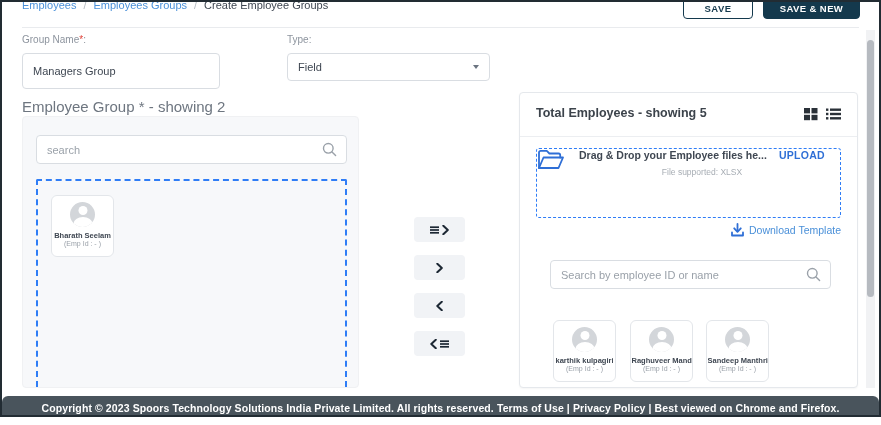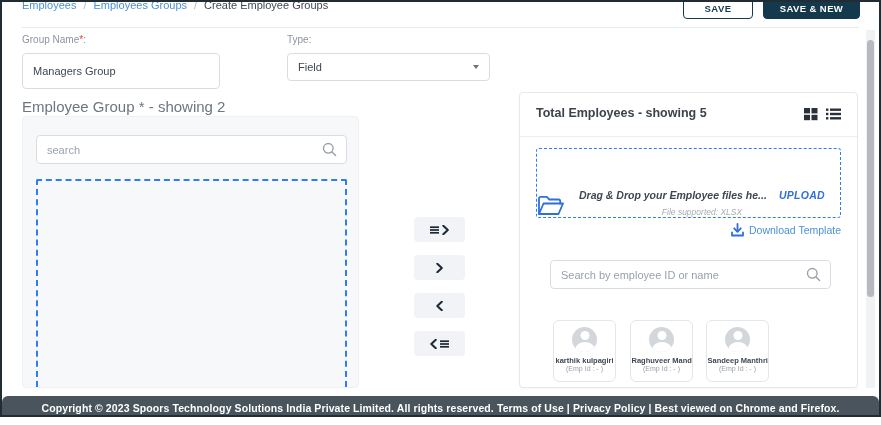--- a/index.html
+++ b/index.html
@@ -44,21 +44,21 @@
   .emp-id{ font-size:7px; color:#9aa1a9; white-space:nowrap;}
   
   .transfer-btn{ position:absolute; left:412px; width:51px; height:25px; background:#f1f3f6; border:none; border-radius:4px; display:flex; align-items:center; justify-content:center; gap:3px; cursor:pointer;}
   .t1{ top:215px;} .t2{ top:253px;} .t3{ top:291px;} .t4{ top:329px;}
   
   .right-card{ position:absolute; left:517px; top:90px; width:339px; bottom:27px; background:#fff; border:1px solid #e5e8ec; border-radius:4px; box-shadow:0 1px 2px rgba(0,0,0,.04); overflow:hidden;}
   .rc-title{ position:absolute; left:16px; top:13px; font-size:12.5px; font-weight:bold; color:#3c434b;}
   .view-icons{ position:absolute; right:16px; top:14px; display:flex; gap:8px;}
   .view-icons span{ display:flex; cursor:pointer;}
   .rc-divider{ position:absolute; left:0; right:0; top:43px; height:1px; background:#eceef1;}
-  .upload-box{ position:absolute; left:16px; right:16px; top:55px; height:70px; border:1.5px dashed #2f7df6; border-radius:3px; display:flex; align-items:flex-end; font-style:italic;}
+  .upload-box{ position:absolute; left:16px; right:16px; top:55px; height:70px; border:1.5px dashed #2f7df6; border-radius:3px; display:flex; align-items:flex-start; }
   .upload-mid{ flex:1; display:flex; flex-direction:column; align-items:center;}
   .upload-row{ display:flex; align-items:center; gap:12px;}
   .drag-text{ font-size:10.5px; font-weight:600; color:#3f4752;}
   .upload-link{ font-size:10.5px; font-weight:bold; color:#2f6fd6; letter-spacing:.3px; cursor:pointer;}
   .file-supported{ margin-top:6px; font-size:8.5px; color:#a7adb4;}
   .download-row{ position:absolute; right:16px; top:130px; display:flex; align-items:center; gap:5px; cursor:pointer;justify-content:center;}
   .download-row span{ font-size:10.5px; color:#4a90d9;}
   .sb-right{ left:30px; top:167px; width:281px; height:29px;}
   .partial-card{ position:absolute; width:63px; height:30px; background:#fff; border:1px solid #e3e6ea; border-radius:6px;}
   
@@ -97,20 +97,25 @@
     <div class="search-box sb-left">
       <input placeholder="search" style="">
       <span class="mag">
         <svg width="15" height="15" viewBox="0 0 15 15">
             <circle cx="6.3" cy="6.3" r="4.8" fill="none" stroke="#9aa1a9" stroke-width="1.4"></circle>
             <line x1="10" y1="10" x2="13.6" y2="13.6" stroke="#9aa1a9" stroke-width="1.4" stroke-linecap="round"></line>
           </svg>
       </span>
     </div>
     <div class="dropzone">
+      <div class="emp-card" style="left:13px; top:14px;">
+        <span class="avatar"></span>
+        <span class="emp-name">Bharath Seelam</span>
+        <span class="emp-id">(Emp Id : - )</span>
+      </div>
     </div>
   </div>
 
   <button class="transfer-btn t1">
     <svg width="9" height="10" viewBox="0 0 9 10">
         <g stroke="#1c2733" stroke-width="1.7">
           <line x1="0" y1="2.2" x2="9" y2="2.2"></line>
           <line x1="0" y1="5" x2="9" y2="5"></line>
           <line x1="0" y1="7.8" x2="9" y2="7.8"></line>
         </g>

